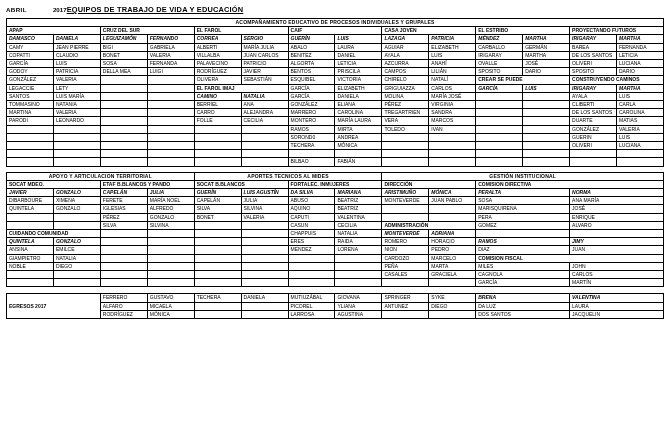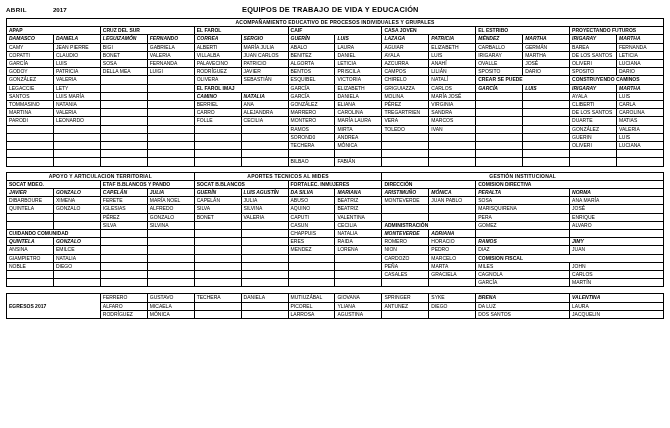--- a/index.html
+++ b/index.html
@@ -16,22 +16,22 @@
   
   .tophead{
     display:flex;align-items:center;
     height:18px;
     padding:0 6px;
     box-sizing:border-box;
   }
   .tophead .mes{font-size:6.2px;font-weight:bold;letter-spacing:.4px;}
   .tophead .anio{font-size:6.2px;font-weight:bold;margin-left:26px;}
   .tophead .maintitle{
-    flex:1;text-align:center;font-size:7.4px;font-weight:bold;
-    letter-spacing:.2px;padding-right:70px;
+    flex:1;text-align:left;font-size:7.4px;font-weight:bold;
+    letter-spacing:.2px;padding-right:70px;text-decoration:underline;
   }
 
   
   table{border-collapse:collapse;}
   .grid{width:658px;margin:0 6px;table-layout:fixed;}
   .grid td,.grid th{
     border:0.6px solid #000;
     padding:0 2px;
     vertical-align:top;
     height:7.2px;

